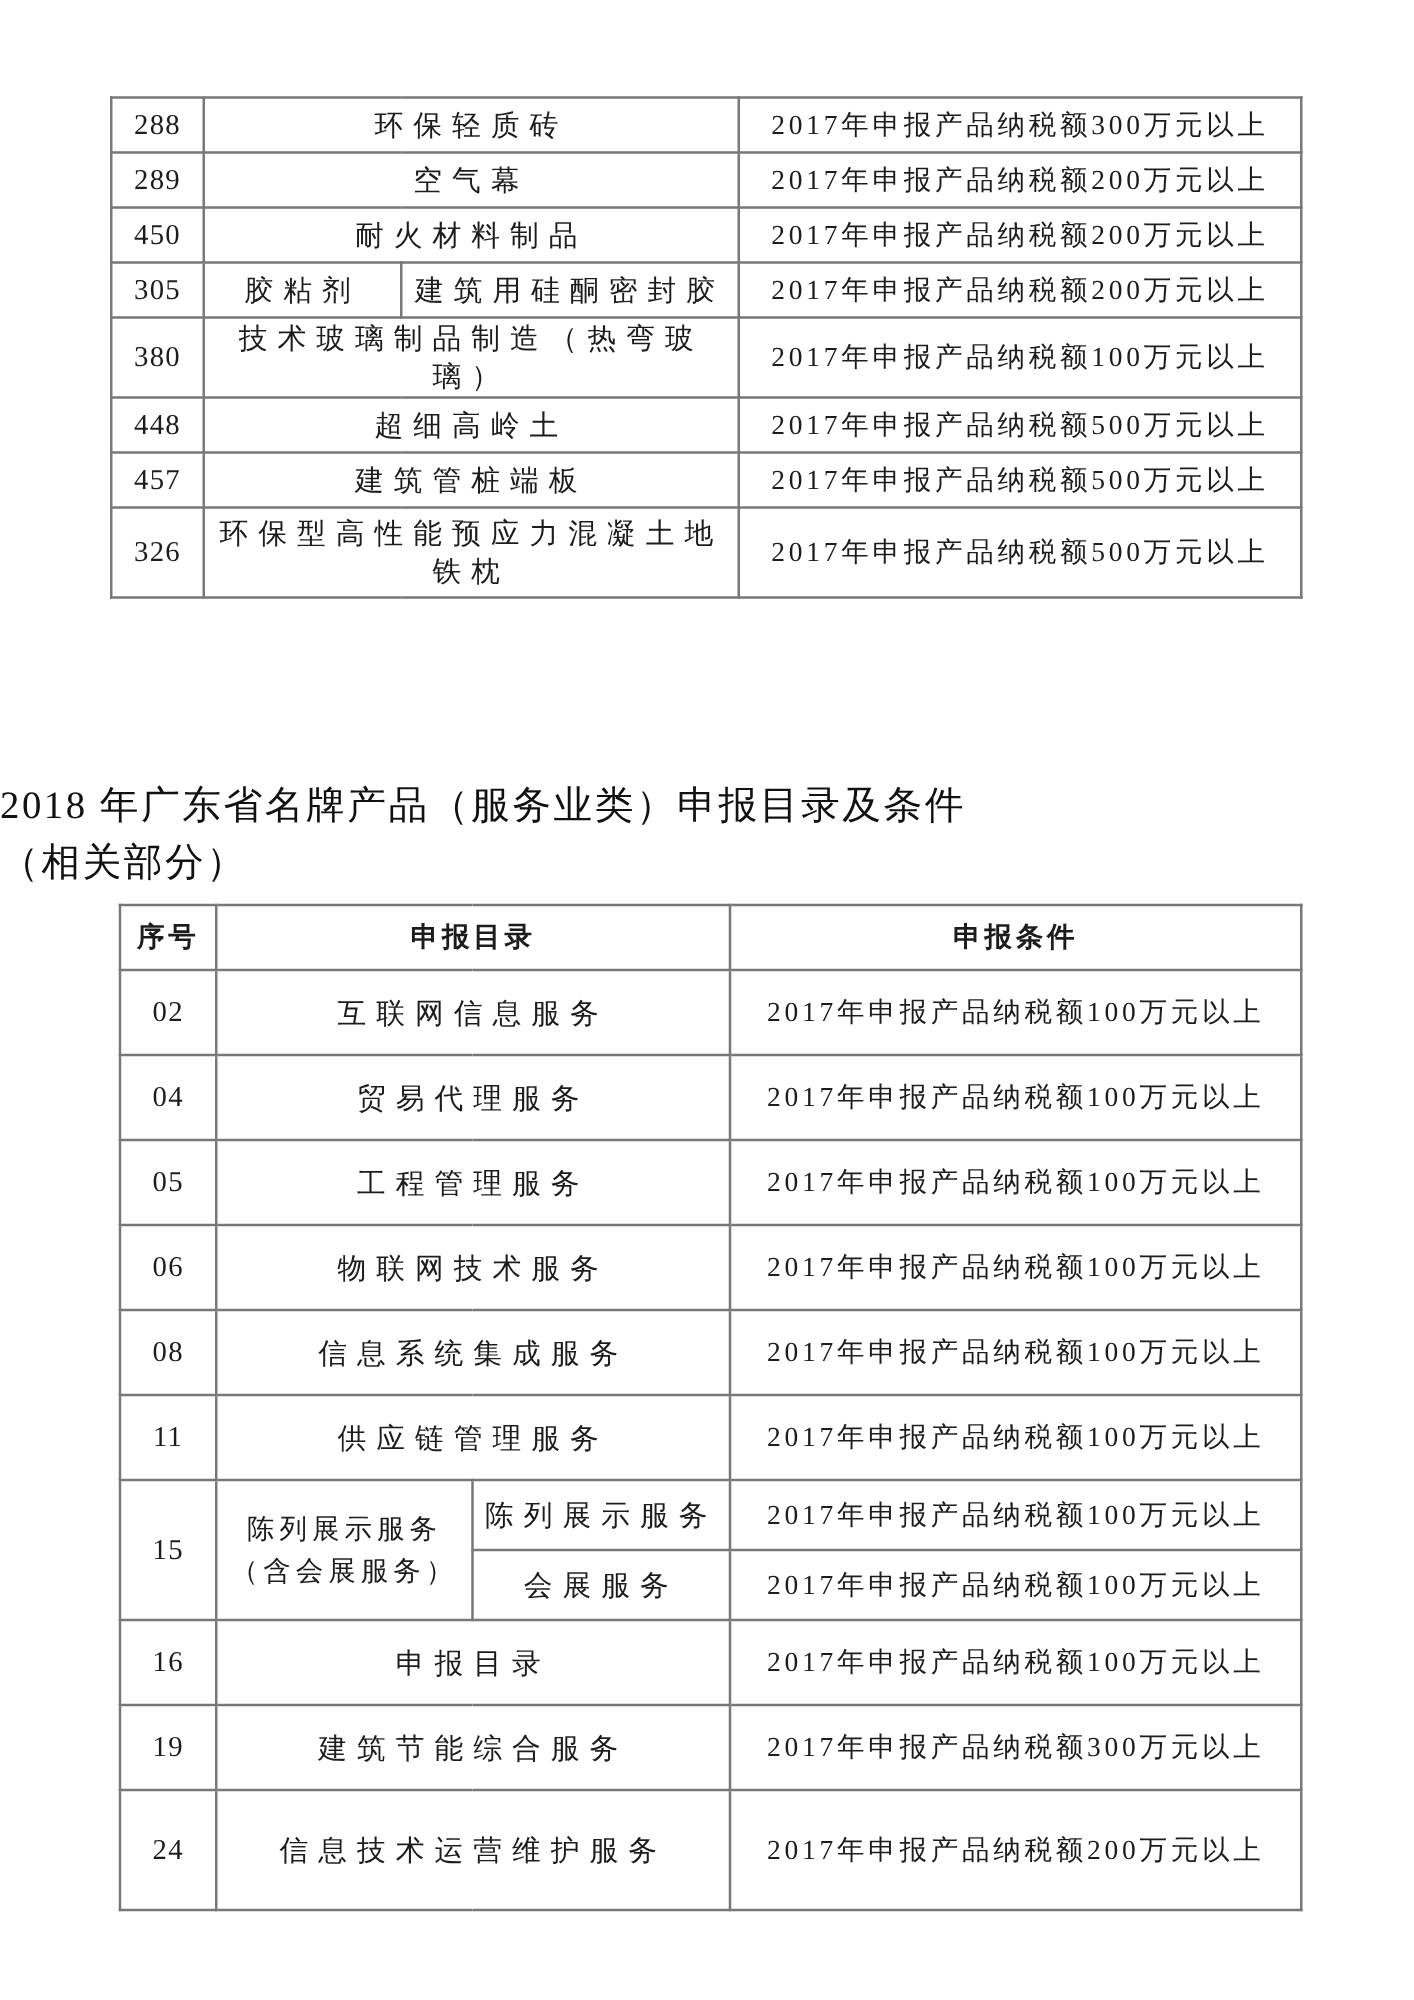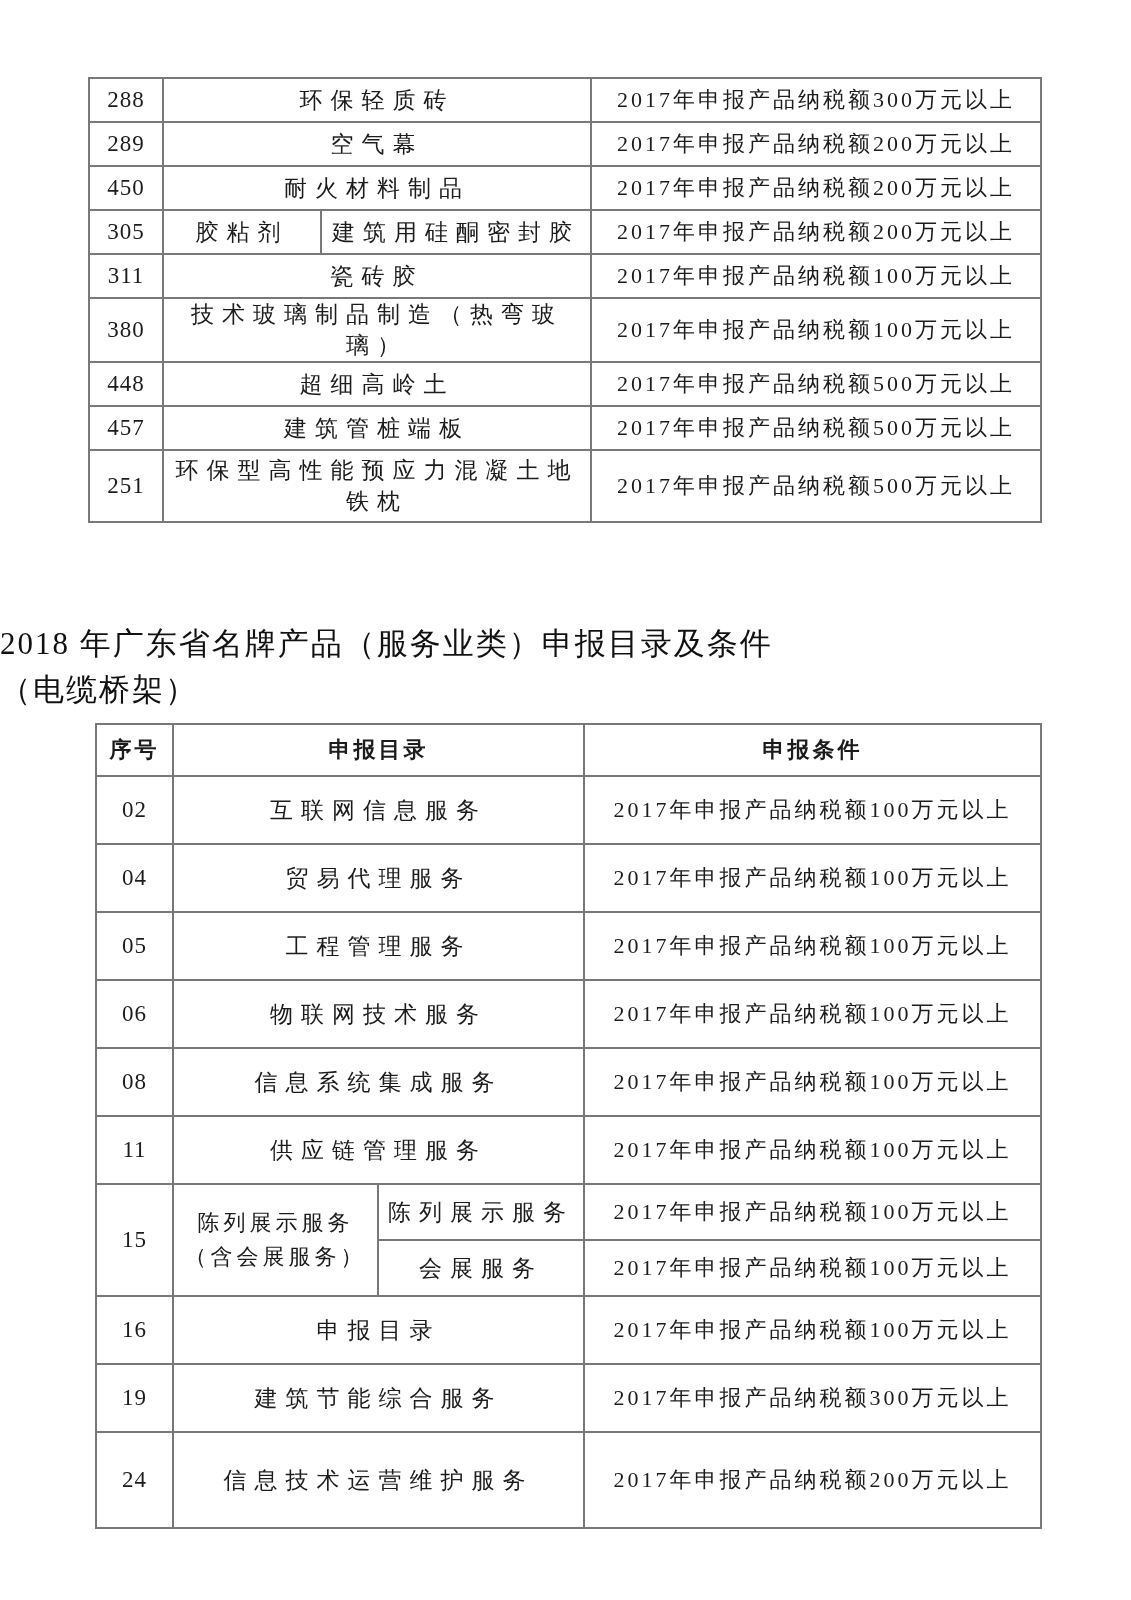--- a/index.html
+++ b/index.html
@@ -100,50 +100,45 @@
         <td class="cat" colspan="2">耐火材料制品</td>
         <td class="cond">2017年申报产品纳税额200万元以上</td>
       </tr>
       <tr class="r44">
         <td class="no">305</td>
         <td class="cat">胶粘剂</td>
         <td class="cat">建筑用硅酮密封胶</td>
         <td class="cond">2017年申报产品纳税额200万元以上</td>
       </tr>
       <tr class="r44">
-        <td class="no">311</td>
-        <td class="cat" colspan="2">瓷砖胶</td>
-        <td class="cond">2017年申报产品纳税额100万元以上</td>
-      </tr>
-      <tr class="r44">
         <td class="no">380</td>
         <td class="cat" colspan="2">技术玻璃制品制造（热弯玻璃）</td>
         <td class="cond">2017年申报产品纳税额100万元以上</td>
       </tr>
       <tr class="r44">
         <td class="no">448</td>
         <td class="cat" colspan="2">超细高岭土</td>
         <td class="cond">2017年申报产品纳税额500万元以上</td>
       </tr>
       <tr class="r44">
         <td class="no">457</td>
         <td class="cat" colspan="2">建筑管桩端板</td>
         <td class="cond">2017年申报产品纳税额500万元以上</td>
       </tr>
       <tr class="r72">
-        <td class="no">251</td>
+        <td class="no">326</td>
         <td class="cat" colspan="2">环保型高性能预应力混凝土地铁枕</td>
         <td class="cond">2017年申报产品纳税额500万元以上</td>
       </tr>
     </tbody>
   </table>
 
   <div class="title-block">
     <div>2018 年广东省名牌产品（服务业类）申报目录及条件</div>
-    <div>（电缆桥架）</div>
+    <div>（相关部分）</div>
   </div>
 
   <table class="doc-table" id="table2">
     <colgroup>
       <col class="c-no">
         <col class="c-catA">
         <col class="c-catB">
         <col class="c-cond">
     </colgroup>
     <tbody>

